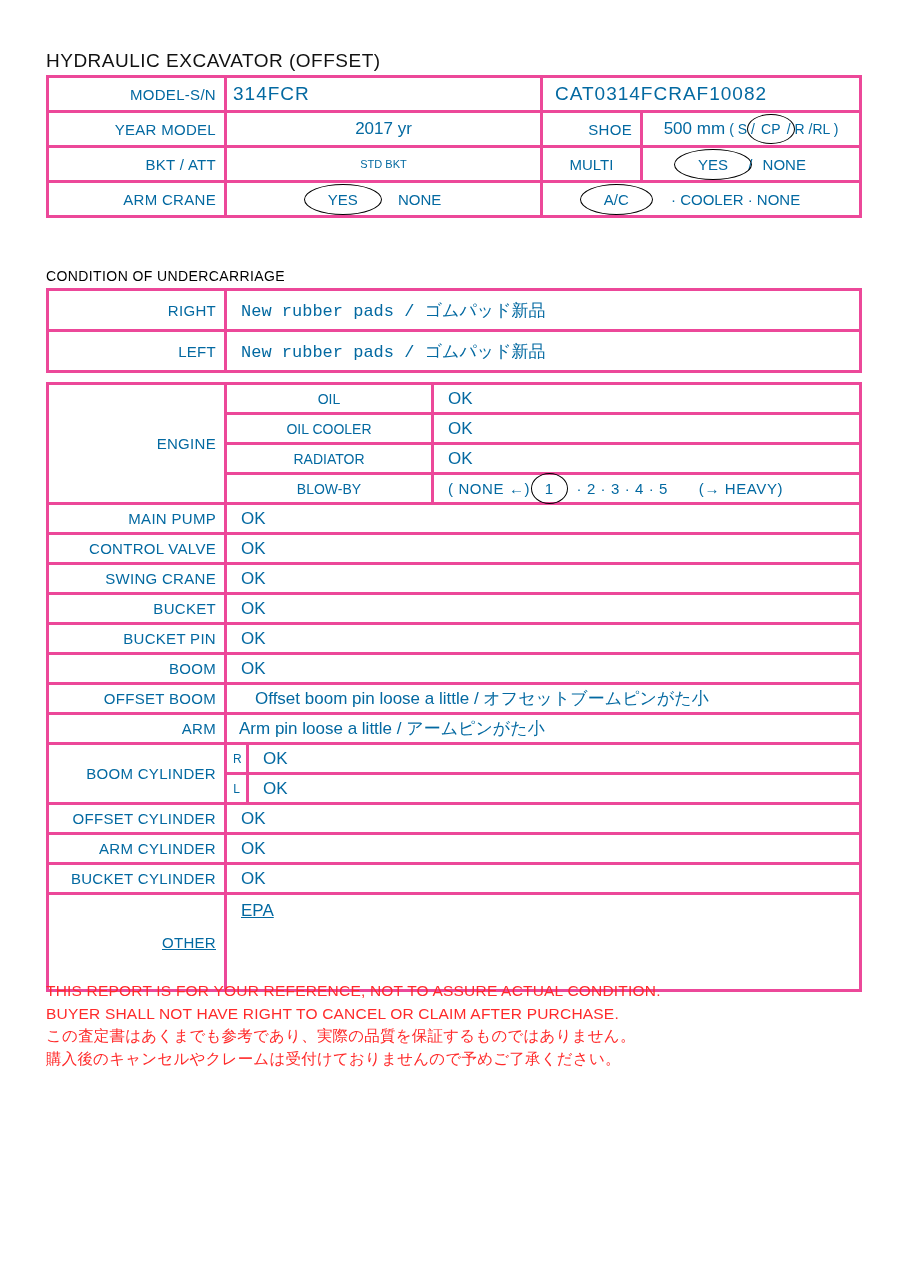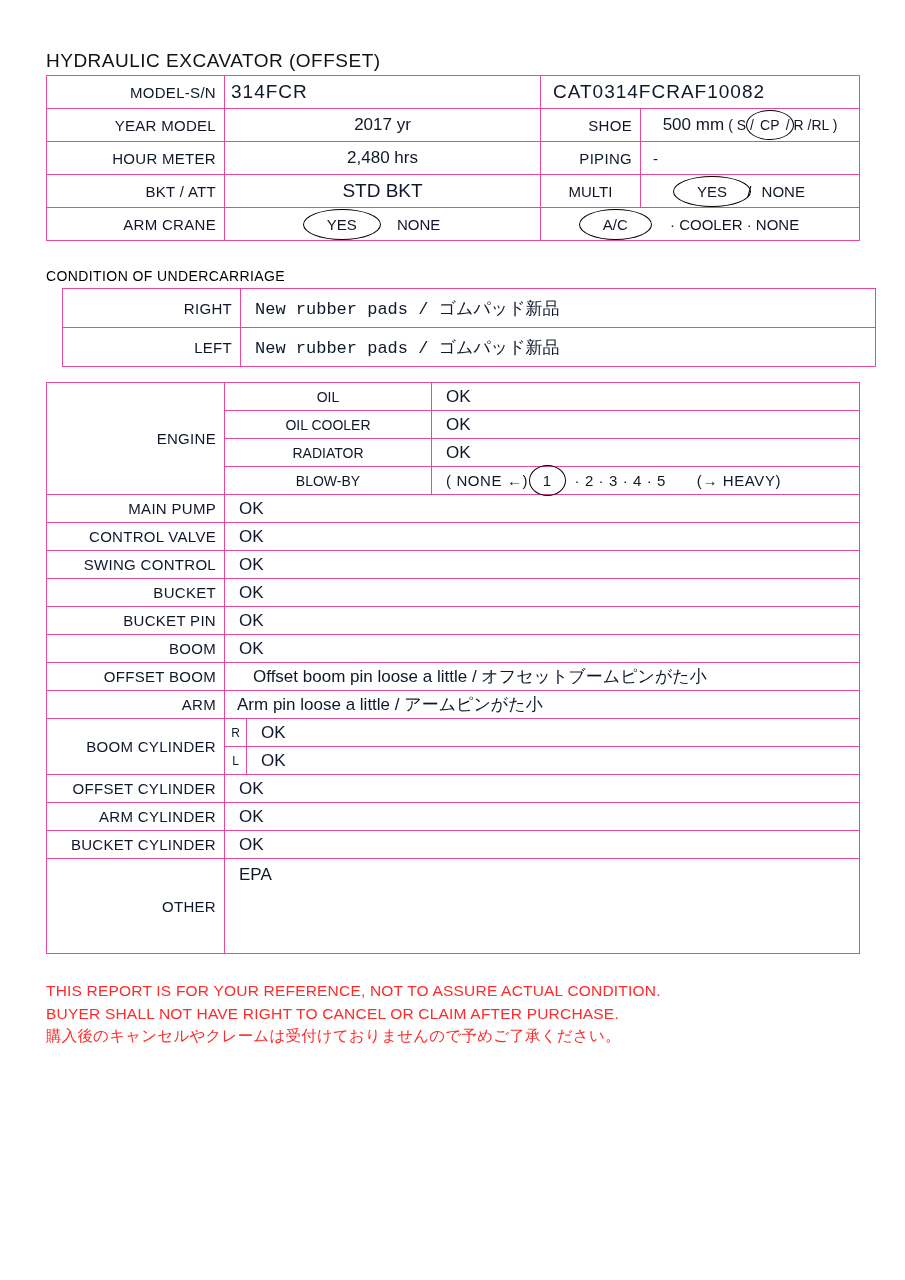--- a/index.html
+++ b/index.html
@@ -27,25 +27,25 @@
     top: 50px;
     font-size: 19px;
     letter-spacing: 0.5px;
     color: #111;
   }
   table {
     border-collapse: collapse;
     table-layout: fixed;
   }
   td {
-    border: 1px solid #ec4899;
+    border: 3px solid #ec4899;
     font-size: 15px;
     padding: 0 6px;
     vertical-align: middle;
-    color: #0f172a;
+    color: #0369a1;
   }
   .lbl {
     text-align: right;
     padding-right: 8px;
     letter-spacing: 0.3px;
   }
   .val {
     text-align: left;
   }
   .ctr {
@@ -72,41 +72,40 @@
     left: 46px;
     top: 268px;
     font-size: 14px;
     letter-spacing: 0.4px;
   }
   #undercarriage-table {
     position: absolute;
     left: 46px;
     top: 288px;
     width: 813px;
-    margin-left: 16px;
   }
   #undercarriage-table td { height: 38px; }
   #undercarriage-table td.val { font-size: 17px; padding-left: 14px; font-family: Liberation Mono, monospace; }
 
   
   #inspection-table {
     position: absolute;
     left: 46px;
     top: 382px;
     width: 813px;
   }
   #inspection-table td { height: 27px; }
   #inspection-table td.val { font-size: 17px; padding-left: 14px; }
   #inspection-table td.sub { text-align: center; font-size: 14px; }
   #inspection-table td.rl { text-align: center; font-size: 12px; width: 22px; }
   .free-note { font-size: 17px; margin-left: 36px; }
 
   .blowby { font-size: 15px; letter-spacing: 0.6px; white-space: nowrap; text-align: center; }
 
-  .other-cell { height: 88px !important; vertical-align: middle; }
+  .other-cell { height: 88px !important; vertical-align: middle; text-decoration: underline; }
   .other-val { vertical-align: top !important; padding-top: 6px !important; }
 
   
   .ell {
     position: relative;
     display: inline-block;
     padding: 0 2px;
   }
   .ell::after {
     content: "";
@@ -159,28 +158,22 @@
         <td class="ctr" colspan="2" style="font-size:17px">2017 yr</td>
         <td class="lbl">SHOE</td>
         <td class="ctr">
           <span style="font-size:17px">500 mm</span>
           <span style="font-size:14px">( S /</span>
           <span class="ell" style="font-size:14px">CP</span>
           <span style="font-size:14px">/ R /RL )</span>
         </td>
       </tr>
       <tr>
-        <td class="lbl">HOUR METER</td>
-        <td class="ctr" colspan="2" style="font-size:17px">2,480 hrs</td>
-        <td class="lbl">PIPING</td>
-        <td class="val" style="padding-left:12px">-</td>
-      </tr>
-      <tr>
         <td class="lbl">BKT / ATT</td>
-        <td class="ctr" colspan="2" style="font-size:19px">STD BKT</td>
+        <td class="ctr" colspan="2" style="font-size:11px">STD BKT</td>
         <td class="ctr">MULTI</td>
         <td class="ctr">
           <span class="ell ell-wide">YES</span>
           <span style="margin-left:14px">/</span>
           <span style="margin-left:6px">NONE</span>
         </td>
       </tr>
       <tr>
         <td class="lbl">ARM CRANE</td>
         <td class="ctr" colspan="2">
@@ -247,21 +240,21 @@
 
       <tr>
         <td class="lbl">MAIN PUMP</td>
         <td class="val" colspan="3">OK</td>
       </tr>
       <tr>
         <td class="lbl">CONTROL VALVE</td>
         <td class="val" colspan="3">OK</td>
       </tr>
       <tr>
-        <td class="lbl">SWING CONTROL</td>
+        <td class="lbl">SWING CRANE</td>
         <td class="val" colspan="3">OK</td>
       </tr>
       <tr>
         <td class="lbl">BUCKET</td>
         <td class="val" colspan="3">OK</td>
       </tr>
       <tr>
         <td class="lbl">BUCKET PIN</td>
         <td class="val" colspan="3">OK</td>
       </tr>
@@ -304,16 +297,17 @@
       <tr>
         <td class="lbl other-cell">OTHER</td>
         <td class="val other-cell other-val" colspan="3">EPA</td>
       </tr>
     </tbody>
   </table>
 
   <div class="disclaimer">
     <div>THIS REPORT IS FOR YOUR REFERENCE, NOT TO ASSURE ACTUAL CONDITION.</div>
     <div>BUYER SHALL NOT HAVE RIGHT TO CANCEL OR CLAIM AFTER PURCHASE.</div>
+    <div class="jp">この査定書はあくまでも参考であり、実際の品質を保証するものではありません。</div>
     <div class="jp">購入後のキャンセルやクレームは受付けておりませんので予めご了承ください。</div>
   </div>
 
 </div>
 
 </body></html>

